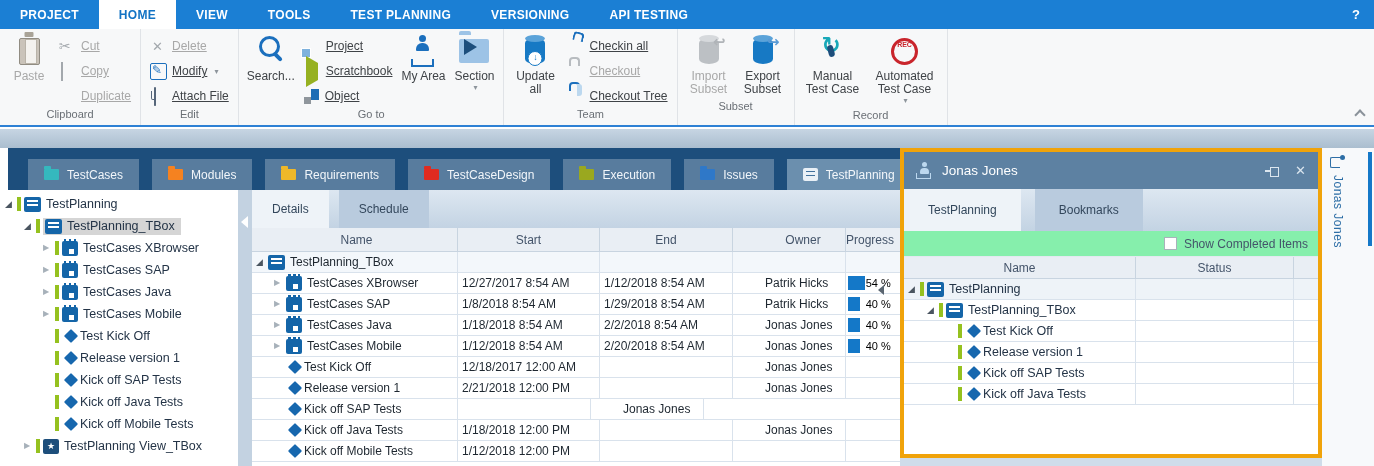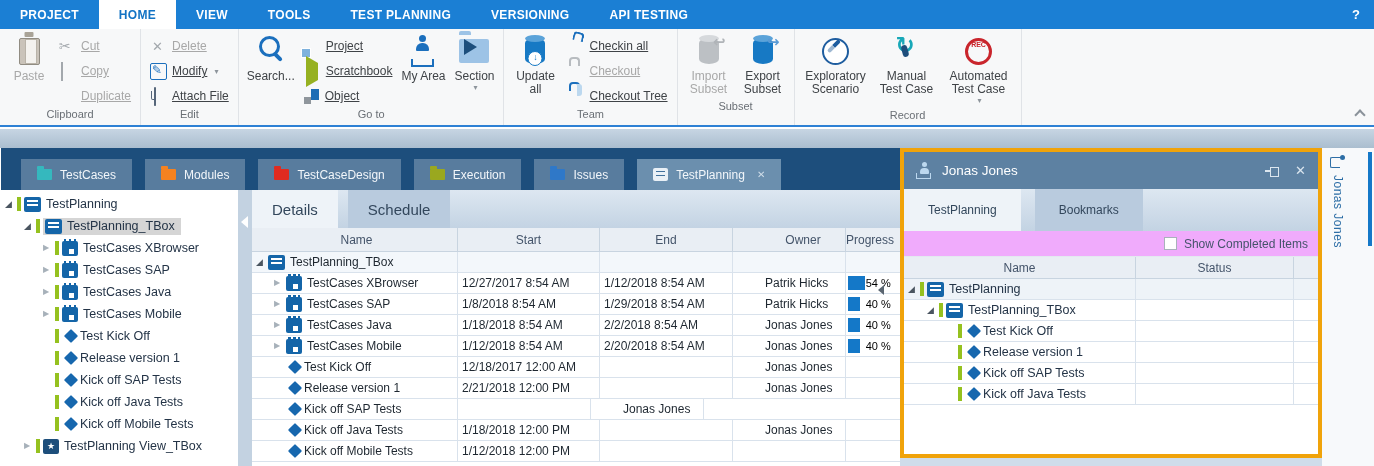--- a/index.html
+++ b/index.html
@@ -81,21 +81,21 @@
   .i-compass{width:27px;height:27px;border:2.5px solid #1e5d9f;border-radius:50%;background:#fff;}
   .i-compass::before{content:"";position:absolute;left:9.5px;top:3px;width:3.5px;height:16px;border-radius:2px;background:linear-gradient(#1e5d9f 50%,#9db7d1 50%);transform:rotate(45deg);}
   .i-manual{width:28px;height:28px;}
   .i-manual::before{content:"↻";position:absolute;left:3px;top:-3px;font-size:23px;font-weight:700;color:#18a8b8;}
   .i-manual::after{content:"";position:absolute;left:9px;top:10px;width:6px;height:12px;background:#1d4e7c;border-radius:3px;transform:rotate(-15deg);}
   .i-rec{width:27px;height:27px;border:3px solid #c9252c;border-radius:50%;}
   .i-rec::before{content:"REC";position:absolute;left:0;right:0;top:6px;text-align:center;font-size:7px;font-weight:700;color:#c9252c;letter-spacing:0;}
 
   
   .band{position:absolute;left:0;top:129px;right:0;height:19px;background:linear-gradient(#c7d5e3,#aabecf);}
-  .navy{position:absolute;left:1px;top:148px;right:0;height:42px;background:var(--navy);}
+  .navy{position:absolute;left:8px;top:148px;right:0;height:42px;background:var(--navy);}
   .wtabs{position:absolute;left:20px;bottom:0;display:flex;gap:13px;}
   .wtab{height:31px;background:var(--tabblue);display:flex;align-items:center;gap:8px;padding:0 16px;color:#f2f6fa;font-size:12px;}
   .wtab.active{background:var(--tabactive);}
   .fold{width:15px;height:11px;border-radius:1px;position:relative;flex:none;}
   .fold::before{content:"";position:absolute;top:-3px;left:0;width:7px;height:3px;border-radius:1px 1px 0 0;background:inherit;}
   .tabdoc{width:15px;height:13px;background:#e9f0f6;border-radius:2px;position:relative;flex:none;}
   .tabdoc::before{content:"";position:absolute;left:3px;right:3px;top:3px;height:7px;background:repeating-linear-gradient(to bottom,#41719c 0,#41719c 1.5px,transparent 1.5px,transparent 4px);}
   .wtab-close{font-size:10px;color:#cfdde8;margin-left:4px;}
 
   
@@ -115,21 +115,21 @@
   .i-cal::after{content:"";position:absolute;bottom:2px;right:4px;width:5px;height:5px;background:#fff;}
   .i-dia{width:10px;height:10px;background:#1667ae;transform:rotate(45deg);border-radius:1px;margin:0 4px;}
   .i-starbox{width:16px;height:15px;background:#1d4e7b;border-radius:2px;position:relative;}
   .i-starbox::before{content:"★";position:absolute;left:0;right:0;top:0;text-align:center;color:#fff;font-size:9px;line-height:15px;}
   .tlbl{font-size:12.5px;color:#243447;}
   .tsel{background:#d5d5d5;display:flex;align-items:center;padding:1px 6px 1px 2px;gap:5px;}
 
   
   .mid{position:absolute;left:252px;top:190px;width:648px;bottom:0;background:#fff;}
   .subtabs{height:38px;background:linear-gradient(#dde7f1,#c3d3e3);display:flex;}
-  .subtab{padding:0 20px;display:flex;align-items:center;font-size:15px;color:#33475c;}
+  .subtab{padding:0 20px;display:flex;align-items:center;font-size:12px;color:#33475c;}
   .subtab.active{background:var(--subtabactive);}
   .subtab.inactive{background:var(--subtabinactive);margin-left:10px;}
   .grid-head{display:flex;height:24px;background:var(--headerbg);border-bottom:1px solid #c8d4e0;}
   .gh{font-size:12px;color:var(--headertext);display:flex;align-items:center;justify-content:center;border-right:1px solid #c8d4e0;}
   .mrow{display:flex;height:21px;border-bottom:1px solid var(--grid);align-items:stretch;}
   .mrow.root{background:#f3f7fb;}
   .mc{display:flex;align-items:center;font-size:12px;color:#1e2730;border-right:1px solid var(--grid);padding:0 4px;white-space:nowrap;overflow:hidden;}
   .c-name{width:206px;padding-left:calc(4px + var(--lv)*18px);}
   .c-start{width:142px;}
   .c-end{width:133px;}
@@ -152,21 +152,21 @@
   .hicon .brk2{position:absolute;left:0;bottom:0;width:15px;height:6px;border:1.6px solid #bcd8ef;border-top:none;}
   .up-ctrl{margin-left:auto;display:flex;align-items:center;gap:16px;}
   .pin{position:relative;width:14px;height:12px;}
   .pin::before{content:"";position:absolute;right:0;top:2px;width:7px;height:8px;border:1.6px solid #dbe6ef;}
   .pin::after{content:"";position:absolute;left:0;top:5.5px;width:5px;height:1.6px;background:#dbe6ef;}
   .up-close{color:#dbe6ef;font-size:13px;line-height:13px;}
   .up-tabs{height:42px;background:linear-gradient(#dde7f1,#c3d3e3);display:flex;flex:none;}
   .up-tab{padding:0 24px;display:flex;align-items:center;font-size:12px;color:#33475c;}
   .up-tab.active{background:var(--subtabactive);}
   .up-tab.inactive{background:var(--subtabinactive);margin-left:14px;}
-  .up-filter{height:26px;display:flex;align-items:center;justify-content:flex-end;gap:7px;padding:0 10px;background:#f0abfc;border-bottom:1px solid #e3e9f0;flex:none;}
+  .up-filter{height:26px;display:flex;align-items:center;justify-content:flex-end;gap:7px;padding:0 10px;background:#86efac;border-bottom:1px solid #e3e9f0;flex:none;}
   .cbx{width:13px;height:13px;border:1px solid #a9b2bb;background:#fff;flex:none;}
   .cbx-lbl{font-size:12px;color:#44546a;}
   .up-grid-head{display:flex;height:22px;background:var(--headerbg);border-bottom:1px solid #c8d4e0;flex:none;}
   .uc-name{width:232px;}
   .uc-status{width:158px;}
   .uc-rest{flex:1;border-right:none;}
   .urow{display:flex;height:21px;border-bottom:1px solid var(--grid);}
   .urow.root{background:#eef3f8;}
   .u-name{display:flex;align-items:center;font-size:12.5px;color:#243447;border-right:1px solid var(--grid);padding-left:calc(4px + var(--lv)*19px);white-space:nowrap;overflow:hidden;}
   .u-status{border-right:1px solid var(--grid);}
@@ -330,26 +330,20 @@
               </span>
             </span>
           <span class="rlbl">Export Subset</span>
         </div>
       </div>
       <div class="rgroup-label">Subset</div>
     </div>
 
     <div class="rgroup">
       <div class="rgroup-body">
-        <div class="rbig" style="width:70px;">
-          <span class="ric">
-              <span class="i-compass"></span>
-            </span>
-          <span class="rlbl">Exploratory Scenario</span>
-        </div>
         <div class="rbig" style="width:64px;">
           <span class="ric">
               <span class="i-manual"></span>
             </span>
           <span class="rlbl">Manual Test Case</span>
         </div>
         <div class="rbig" style="width:72px;">
           <span class="ric">
               <span class="i-rec"></span>
             </span>
@@ -366,20 +360,24 @@
   <div class="band"></div>
   <div class="navy">
     <div class="wtabs">
       <div class="wtab">
         <span class="fold" style="background-color: rgb(53, 184, 190);"></span>
         <span>TestCases</span>
       </div>
       <div class="wtab">
         <span class="fold" style="background-color: rgb(245, 130, 32);"></span>
         <span>Modules</span>
+      </div>
+      <div class="wtab">
+        <span class="fold" style="background-color: rgb(239, 184, 41);"></span>
+        <span>Requirements</span>
       </div>
       <div class="wtab">
         <span class="fold" style="background-color: rgb(224, 43, 32);"></span>
         <span>TestCaseDesign</span>
       </div>
       <div class="wtab">
         <span class="fold" style="background-color: rgb(154, 168, 31);"></span>
         <span>Execution</span>
       </div>
       <div class="wtab">

